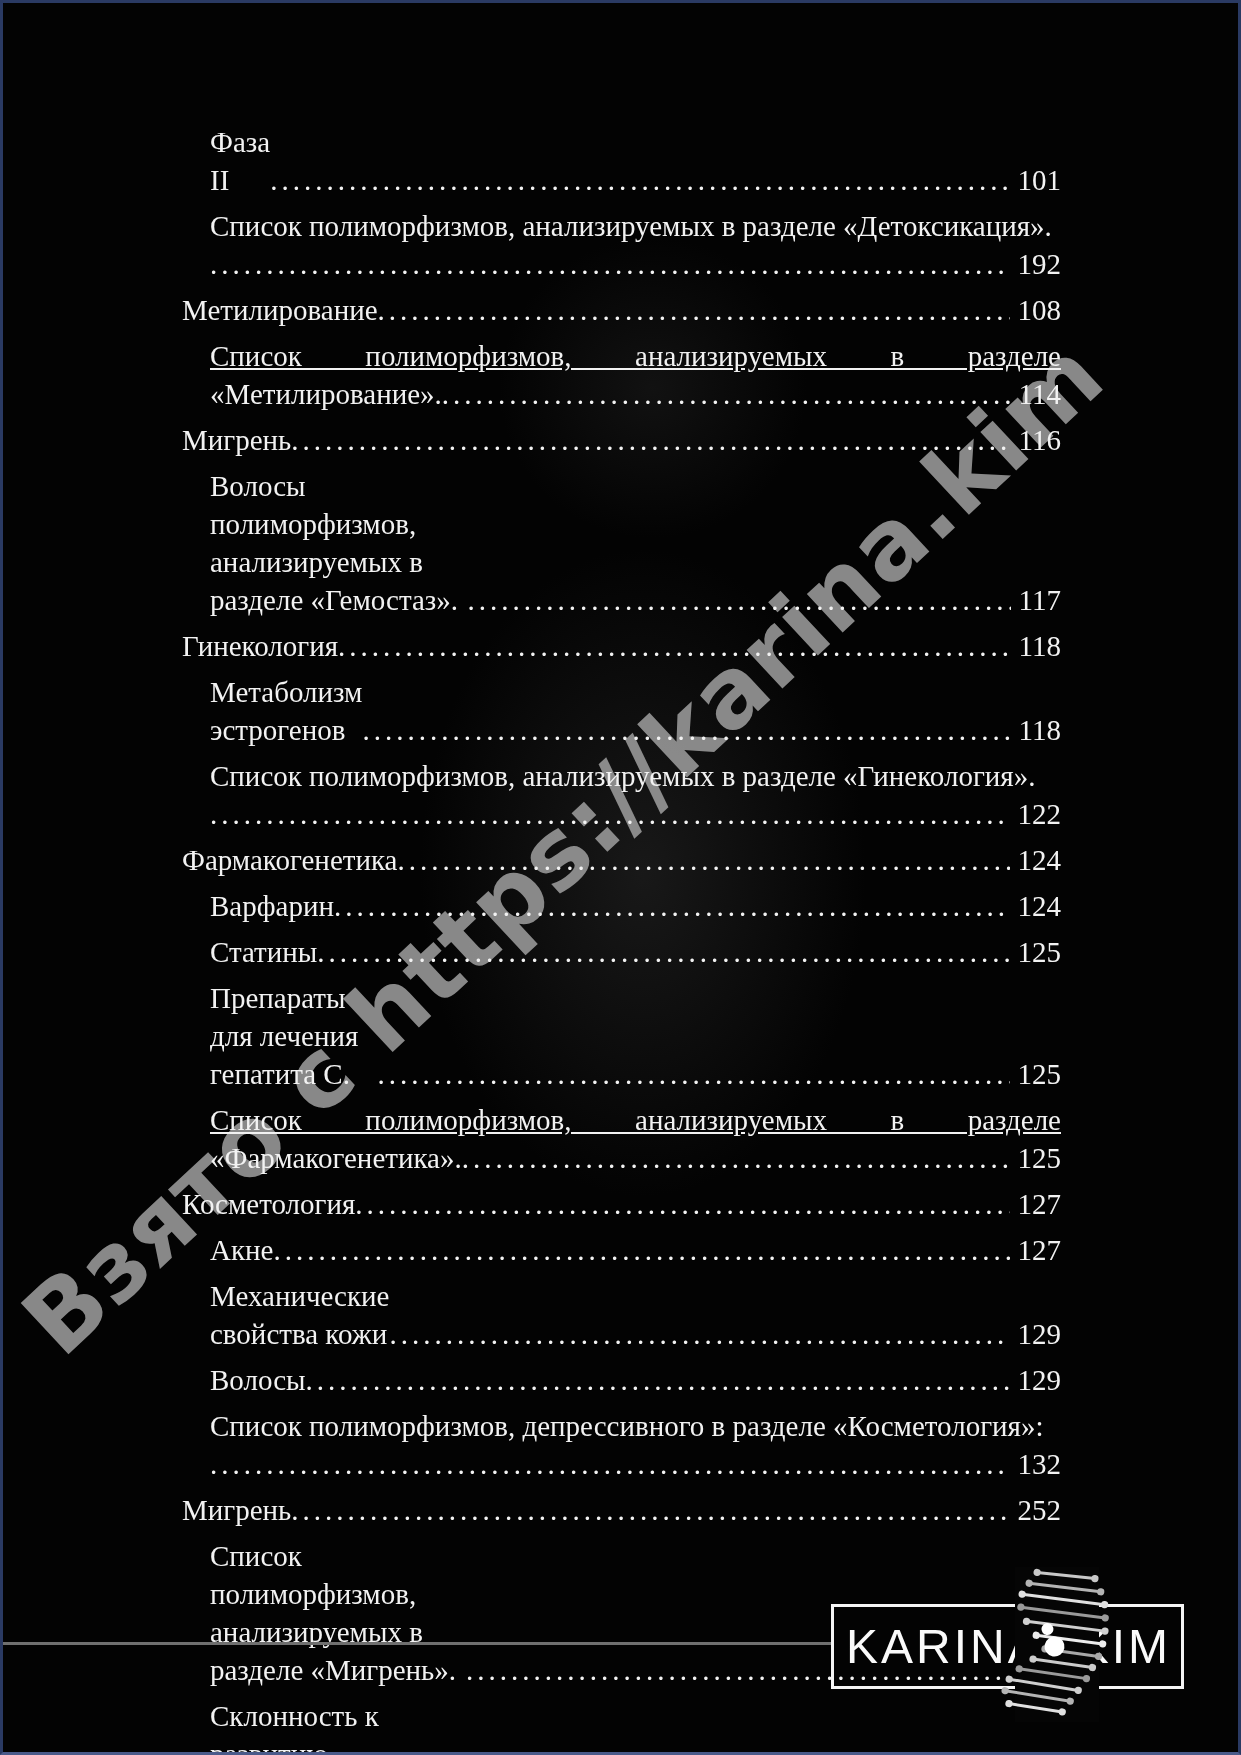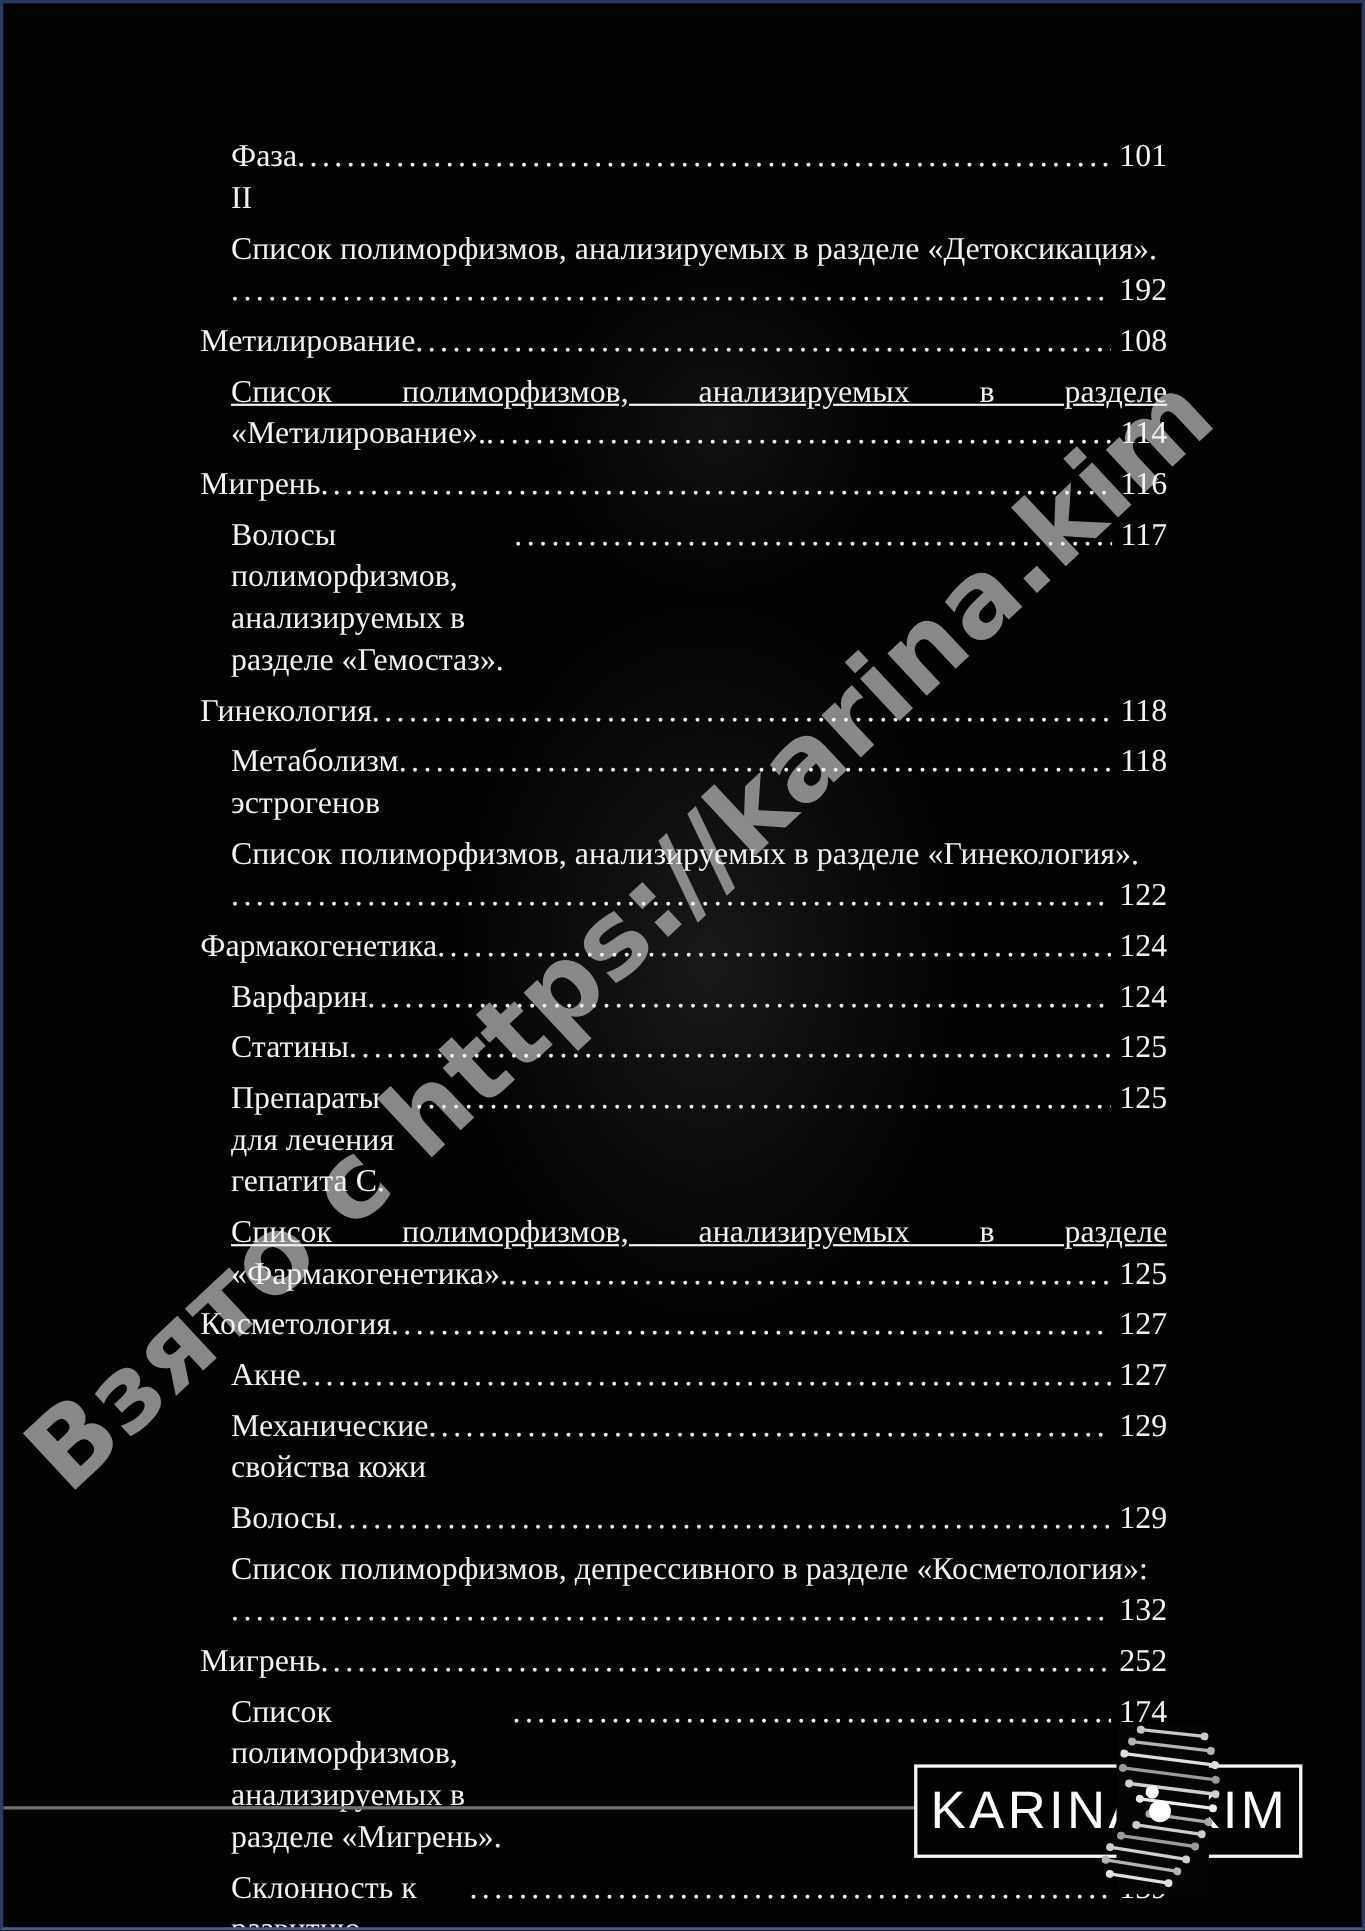--- a/index.html
+++ b/index.html
@@ -13,21 +13,21 @@
          background:radial-gradient(closest-side,rgba(32,32,32,.5),rgba(0,0,0,0) 70%);}
   
   .watermark{position:absolute;left:560px;top:845px;transform:translate(-50%,-50%) rotate(-43deg);
              white-space:nowrap;z-index:1;
              font:bold 96px/1 "DejaVu Sans","Liberation Sans",sans-serif;
              color:rgba(155,155,155,0.88);letter-spacing:1px;}
   
   .toc{position:absolute;left:179px;top:120px;width:879px;z-index:2;color:#f2f2f2;
        font:29px/38px "Liberation Serif","DejaVu Serif",serif;}
   .toc-entry{margin-bottom:8px;}
-  .lvl1 .tline{padding-left:28px;}
+  .lvl1 .tline{padding-left:28px;align-items:flex-end;}
   .tline{display:flex;align-items:baseline;}
   .tblock{display:block;}
   .just{text-align:justify;text-align-last:justify;text-decoration:underline;}
   .leader{flex:1 1 auto;overflow:hidden;white-space:nowrap;letter-spacing:4px;min-width:0;}
   .leader::after{content:"...................................................................................................................................................";}
   .pagenum{margin-left:8px;flex:0 0 auto;}
   
   .footer-line{position:absolute;left:0;top:1639px;width:828px;height:3px;background:#6f6f6f;z-index:3;}
   .logo-box{position:absolute;left:828px;top:1601px;width:353px;height:85px;box-sizing:border-box;
             border:3px solid #f5f5f5;z-index:3;display:flex;align-items:center;justify-content:space-between;

